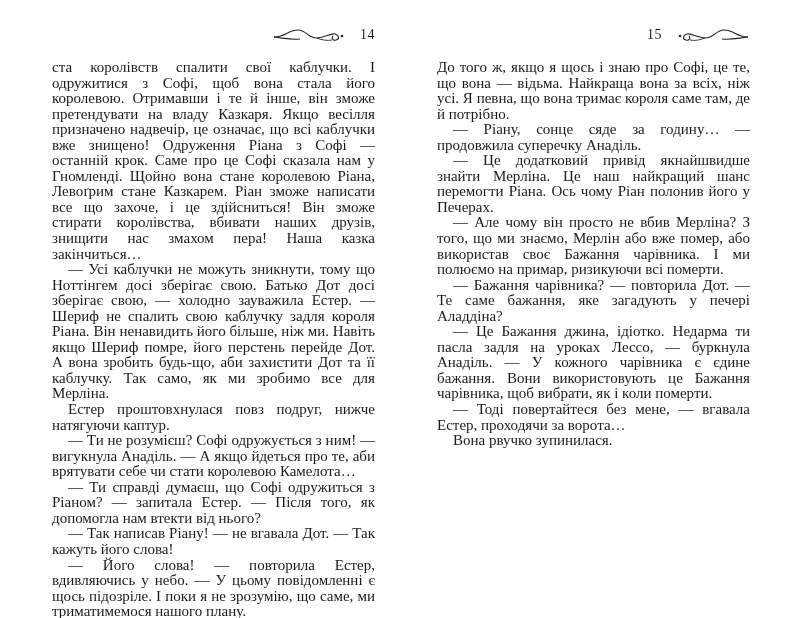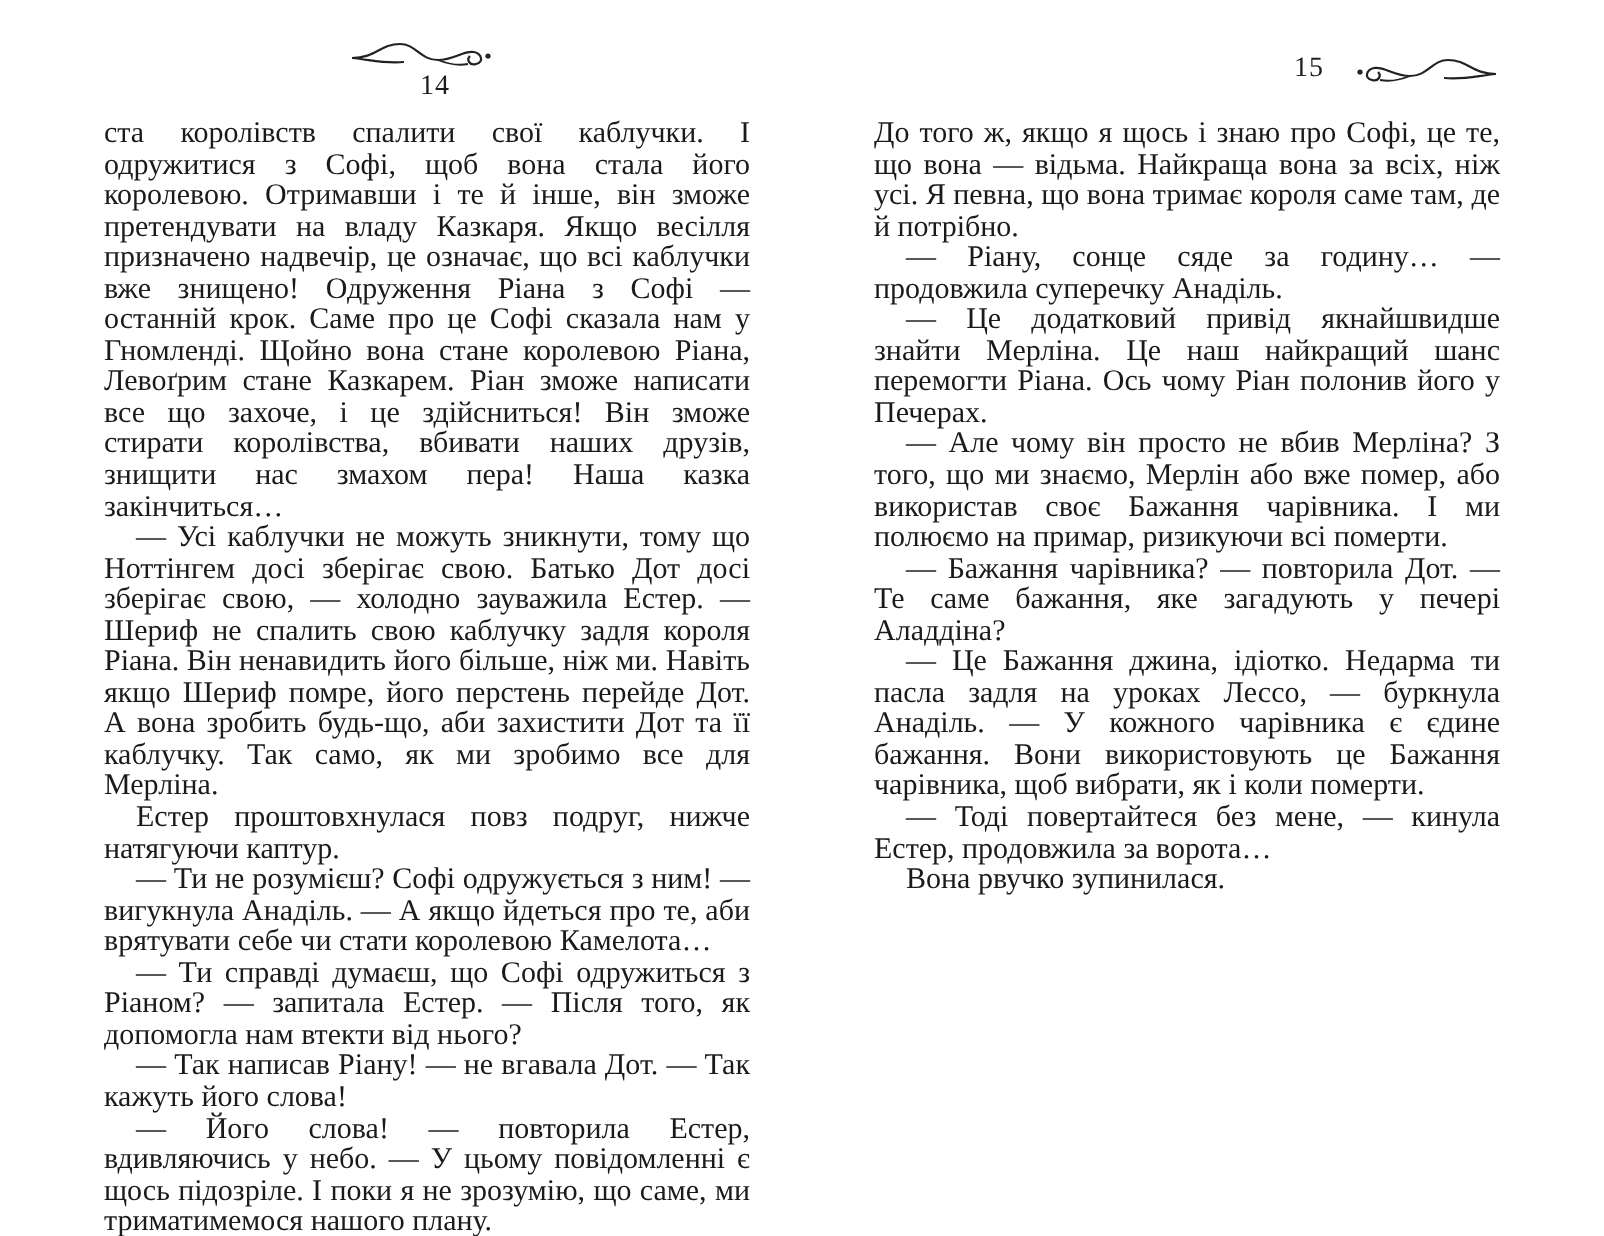--- a/index.html
+++ b/index.html
@@ -36,21 +36,20 @@
     padding: 0 52px 0 36px;
   }
   .page-header {
     height: 34px;
     display: flex;
     align-items: center;
     position: relative;
   }
   .page.left .page-header {
     justify-content: flex-end;
-    flex-direction: column;
   }
   .page.right .page-header {
     justify-content: flex-end;
   }
   .folio {
     font-family: "Liberation Serif", serif;
     font-size: 14px;
     letter-spacing: 0.5px;
     color: #1d1d1d;
   }
@@ -132,18 +131,18 @@
       </span>
     </div>
 
     <div class="body-text just-all">
       <p class="noind">До того ж, якщо я щось і знаю про Софі, це те, що вона — відьма. Найкраща вона за всіх, ніж усі. Я певна, що вона тримає короля саме там, де й потрібно.</p>
       <p class="ind">— Ріану, сонце сяде за годину… — продовжила суперечку Анаділь.</p>
       <p class="ind">— Це додатковий привід якнайшвидше знайти Мерліна. Це наш найкращий шанс перемогти Ріана. Ось чому Ріан полонив його у Печерах.</p>
       <p class="ind">— Але чому він просто не вбив Мерліна? З того, що ми знаємо, Мерлін або вже помер, або використав своє Бажання чарівника. І ми полюємо на примар, ризикуючи всі померти.</p>
       <p class="ind">— Бажання чарівника? — повторила Дот. — Те саме бажання, яке загадують у печері Аладдіна?</p>
       <p class="ind">— Це Бажання джина, ідіотко. Недарма ти пасла задля на уроках Лессо, — буркнула Анаділь. — У кожного чарівника є єдине бажання. Вони використовують це Бажання чарівника, щоб вибрати, як і коли померти.</p>
-      <p class="ind">— Тоді повертайтеся без мене, — кинула Естер, продовжила за ворота…</p>
+      <p class="ind">— Тоді повертайтеся без мене, — вгавала Естер, проходячи за ворота…</p>
       <p class="ind">Вона рвучко зупинилася.</p>
     </div>
   </div>
 
 </div>
 
 </body></html>

